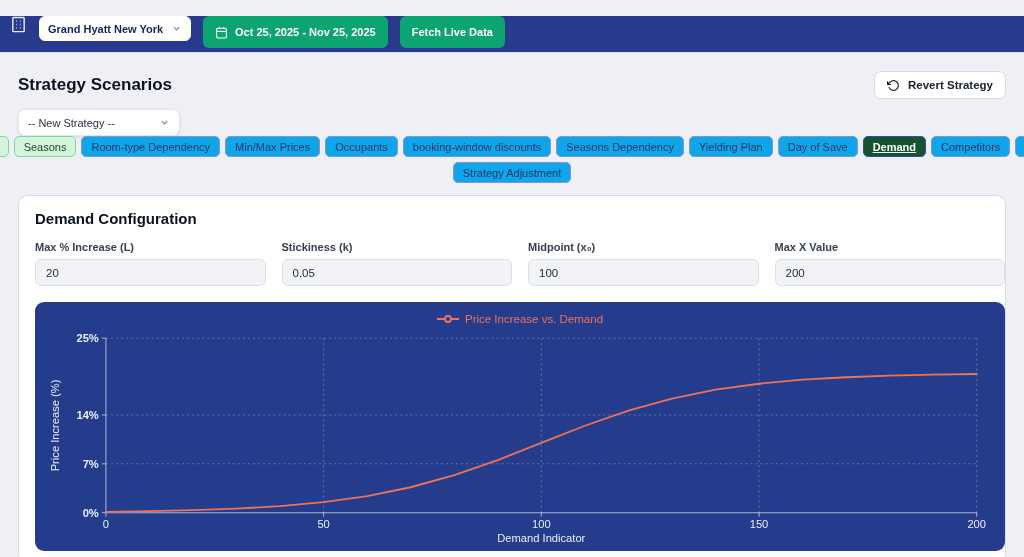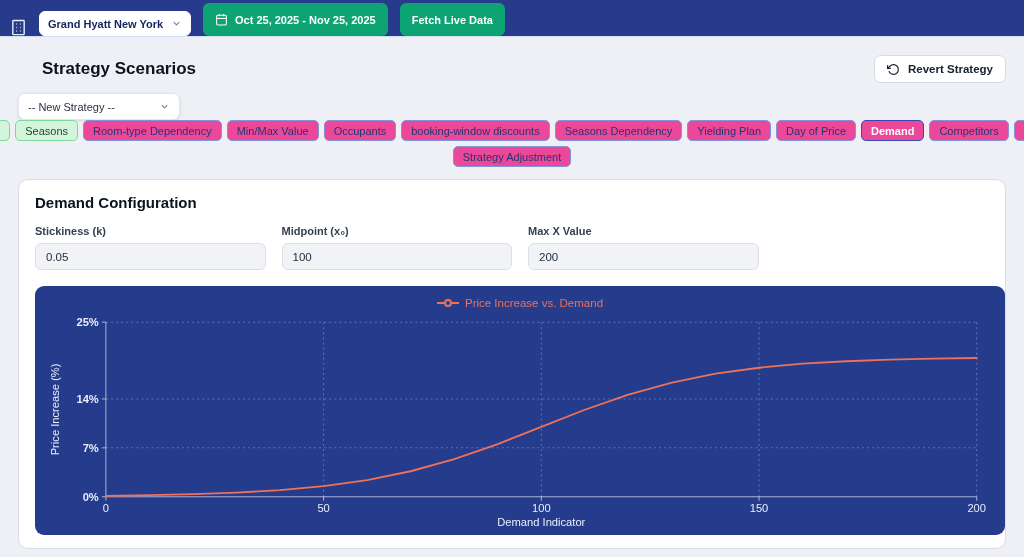--- a/index.html
+++ b/index.html
@@ -7,42 +7,43 @@
   body {
     font-family:"Liberation Sans", sans-serif;
     background:#eef0f5;
     overflow:hidden;
     font-size:12px;
     color:#1f2937;
   }
   
   .navbar {
     height:37px; background:#273a8c;
-    display:flex; align-items:flex-end; gap:12px;
+    display:flex; align-items:flex-start; gap:12px;
     padding:0 10px;
     border-bottom:1px solid #cfe0f4;
+    margin-top:16px;
   }
   .navbar .brand-icon { color:#e8edfb; display:flex; align-items:center; }
   .hotel-select {
     background:#ffffff; border-radius:6px; height:25px; width:152px;
     display:flex; align-items:center; justify-content:space-between;
     padding:0 8px; cursor:pointer; border:1px solid #ffffff;
   }
   .hotel-select .val { font-weight:bold; color:#14255c; font-size:11px; }
   .chev { color:#7a86a8; display:flex; }
   .btn-green {
     background:#0ea373; color:#ffffff; border:none; border-radius:6px;
-    height:33px; padding:8px 12px; font-size:11px; font-weight:bold;
+    height:16px; padding:16px 12px; font-size:11px; font-weight:bold;
     display:flex; align-items:center; gap:7px; cursor:pointer;
     font-family:inherit;
   }
   
   .content { padding:10px 18px 0 18px; }
   .header-row { display:flex; align-items:center; justify-content:space-between; margin-top:8px; }
-  .page-title { font-size:17px; font-weight:bold; color:#0b1220;margin-left:24px; }
+  .page-title { font-size:17px; font-weight:bold; color:#0b1220; }
   .header-actions { display:flex; gap:10px; }
   .btn-outline {
     background:#ffffff; border:1px solid #d7dbe3; border-radius:7px;
     height:28px; padding:0 12px; font-size:11.5px; font-weight:bold; color:#17202e;
     display:flex; align-items:center; gap:8px; cursor:pointer; font-family:inherit;
   }
   .btn-indigo {
     background:#3a48b2; border:1px solid #3a48b2; border-radius:7px;
     height:28px; padding:0 12px; font-size:11.5px; font-weight:bold; color:#ffffff;
     display:flex; align-items:center; gap:8px; cursor:pointer; font-family:inherit;
@@ -55,23 +56,23 @@
     gap:20px;
   }
   .strategy-select .val { font-size:11px; color:#2a3140; }
   
   .tabs { display:flex; flex-direction:column; gap:5px; }
   .tab-row { display:flex; justify-content:center; gap:5px; }
   .tab {
     font-family:inherit; font-size:11px; height:21px; padding:0 9px;
     border-radius:5px; cursor:pointer; white-space:nowrap;
   }
-  .tab.blue   { background:#ec4899; border:1px solid #8494d8; color:#25356f; }
+  .tab.blue   { background:#0ea5e9; border:1px solid #8494d8; color:#25356f; }
   .tab.green  { background:#d5f4dc; border:1px solid #7fd89b; color:#1d4a2d; }
-  .tab.active { background:#ec4899; border:1px solid #3a48b2; color:#ffffff; font-weight:bold; }
+  .tab.active { background:#14532d; border:1px solid #3a48b2; color:#ffffff; font-weight:bold;text-decoration:underline; }
   
   .card {
     margin-top:12px; background:#ffffff; border:1px solid #d7dce8;
     border-radius:10px; padding:14px 0 13px 16px;
   }
   .card-title { font-size:15px; font-weight:bold; color:#0b1220; }
   .fields { display:grid; grid-template-columns:repeat(4,1fr); gap:16px; margin-top:14px; }
   .field label { font-size:11px; font-weight:bold; color:#36404f; display:block; }
   .field input {
     margin-top:6px; width:100%; height:27px; background:#f1f3f6;
@@ -154,39 +155,43 @@
           <polyline points="6 9 12 15 18 9"></polyline>
         </svg>
     </span>
   </div>
 
   <div class="tabs">
     <div class="tab-row" id="tab-row-1">
         <button class="tab green">Rooms</button>
         <button class="tab green">Seasons</button>
         <button class="tab blue">Room-type Dependency</button>
-        <button class="tab blue">Min/Max Value</button>
+        <button class="tab blue">Min/Max Prices</button>
         <button class="tab blue">Occupants</button>
         <button class="tab blue">booking-window discounts</button>
         <button class="tab blue">Seasons Dependency</button>
         <button class="tab blue">Yielding Plan</button>
-        <button class="tab blue">Day of Price</button>
+        <button class="tab blue">Day of Save</button>
         <button class="tab active">Demand</button>
         <button class="tab blue">Competitors</button>
         <button class="tab blue">Budget</button>
       </div>
     <div class="tab-row" id="tab-row-2">
         <button class="tab blue">Strategy Adjustment</button>
       </div>
   </div>
 
   <div class="card">
     <div class="card-title">Demand Configuration</div>
 
     <div class="fields">
+      <div class="field">
+        <label>Max % Increase (L)</label>
+        <input type="text" value="20" style="">
+      </div>
       <div class="field">
         <label>Stickiness (k)</label>
         <input type="text" value="0.05" style="">
       </div>
       <div class="field">
         <label>Midpoint (x₀)</label>
         <input type="text" value="100" style="">
       </div>
       <div class="field">
         <label>Max X Value</label>

